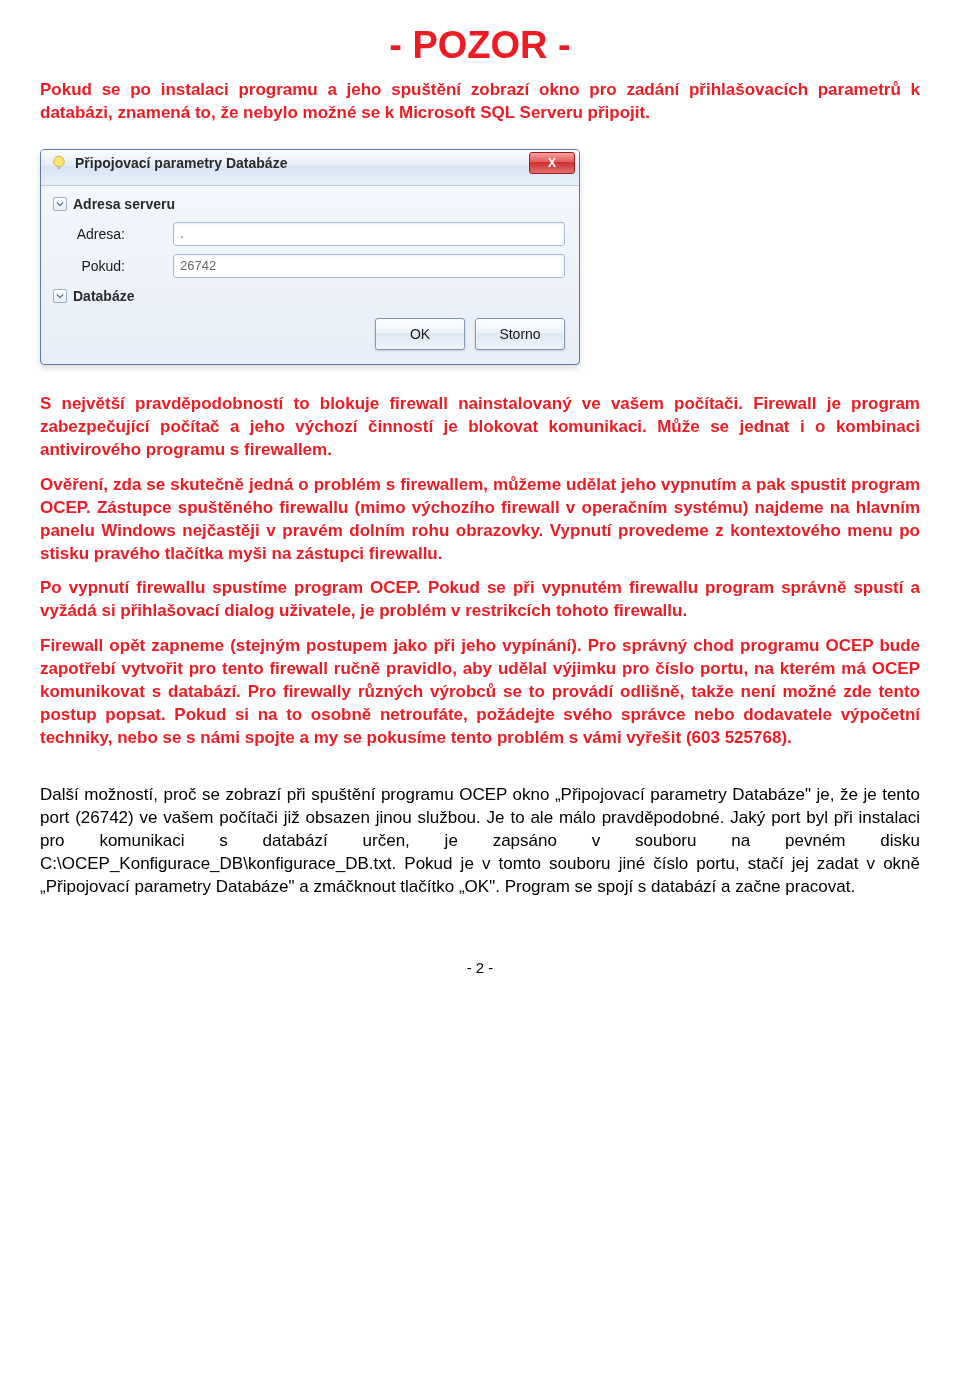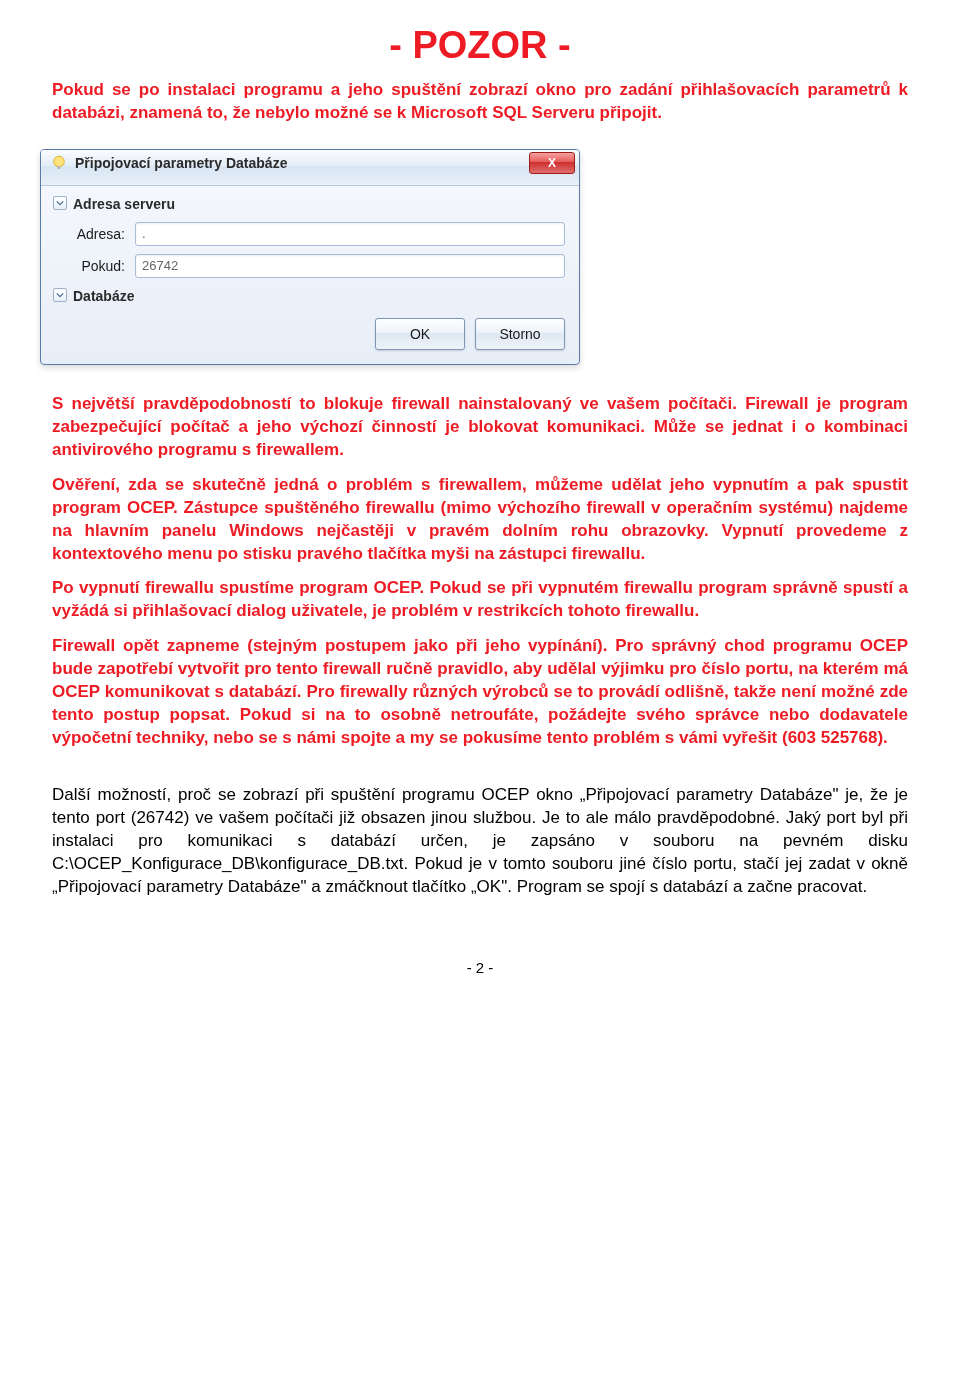--- a/index.html
+++ b/index.html
@@ -20,21 +20,21 @@
     font-family: Arial, Helvetica, sans-serif;
   }
   .red-bold {
     color: #ed1c24;
     font-weight: bold;
   }
   .para {
     font-size: 17px;
     line-height: 1.35;
     text-align: justify;
-    margin: 12px 12px;
+    margin: 12px 0;
   }
 
   
   .dialog {
     width: 540px;
     margin: 24px 0 28px 0;
     border: 1px solid #5a7ba9;
     border-radius: 4px;
     background: linear-gradient(#f6f9fe 0%, #e8eef7 100%);
     box-shadow: 0 3px 6px rgba(0,0,0,0.15);
@@ -68,38 +68,39 @@
     display: flex; align-items: center; justify-content: center;
     font-size: 12px; font-weight: bold;
     cursor: pointer;
   }
 
   .dialog-body {
     padding: 4px 6px 6px 6px;
   }
   .section-header {
     display: flex;
-    align-items: flex-start;
+    align-items: center;
     gap: 6px;
     padding: 6px 6px;
     font-size: 14px;
     color: #2a2a2a;
     font-weight: bold;
   }
   .chev {
     width: 14px; height: 14px; display: inline-flex; align-items:center; justify-content:center;
     border: 1px solid #9cb0c9;
     border-radius: 2px;
     background: linear-gradient(#fff, #e7eef7);
     font-size: 10px; color: #4b6b95;
   }
   .field-row {
     display: flex;
     align-items: center;
     padding: 4px 8px;
+    gap: 38px;
   }
   .field-label {
     width: 80px;
     text-align: right;
     padding-right: 10px;
     font-size: 14px;
     color: #1a1a1a;
   }
   .field-input {
     flex: 1;

